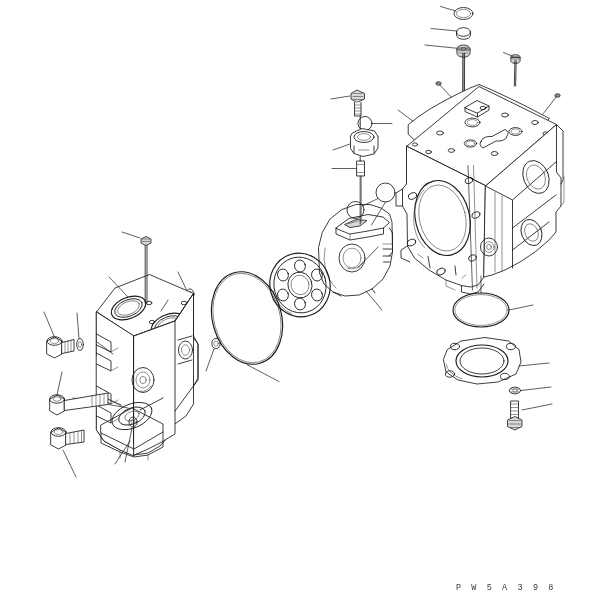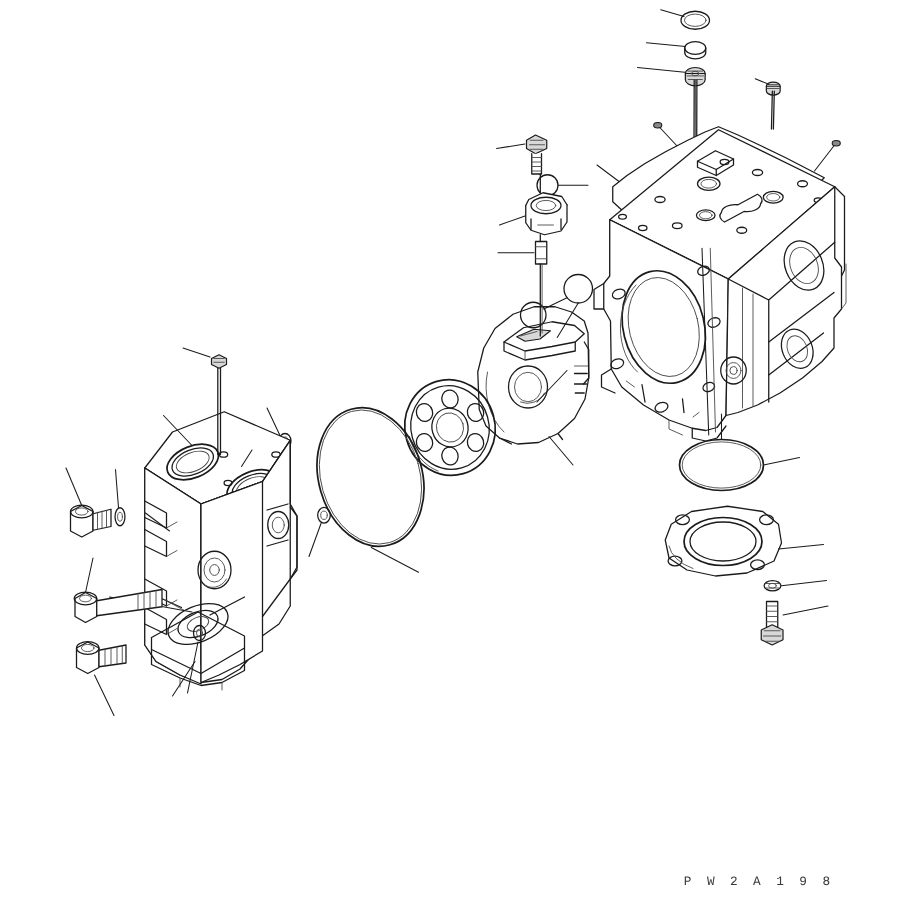--- a/index.html
+++ b/index.html
@@ -407,15 +407,15 @@
       <path class="leader" d="M522 410 L552 404"></path>
     </g>
 
     <g>
       <path class="leader" d="M468 165.5 L472.5 290"></path>
       <path class="ln-t" d="M473.5 165.5 L477 288"></path>
     </g>
 
   </svg>
 
-  <div id="drawing-number">P W 2 A 1 9 8</div>
+  <div id="drawing-number">P W 5 A 3 9 8</div>
 
 </div>
 
 </body></html>

